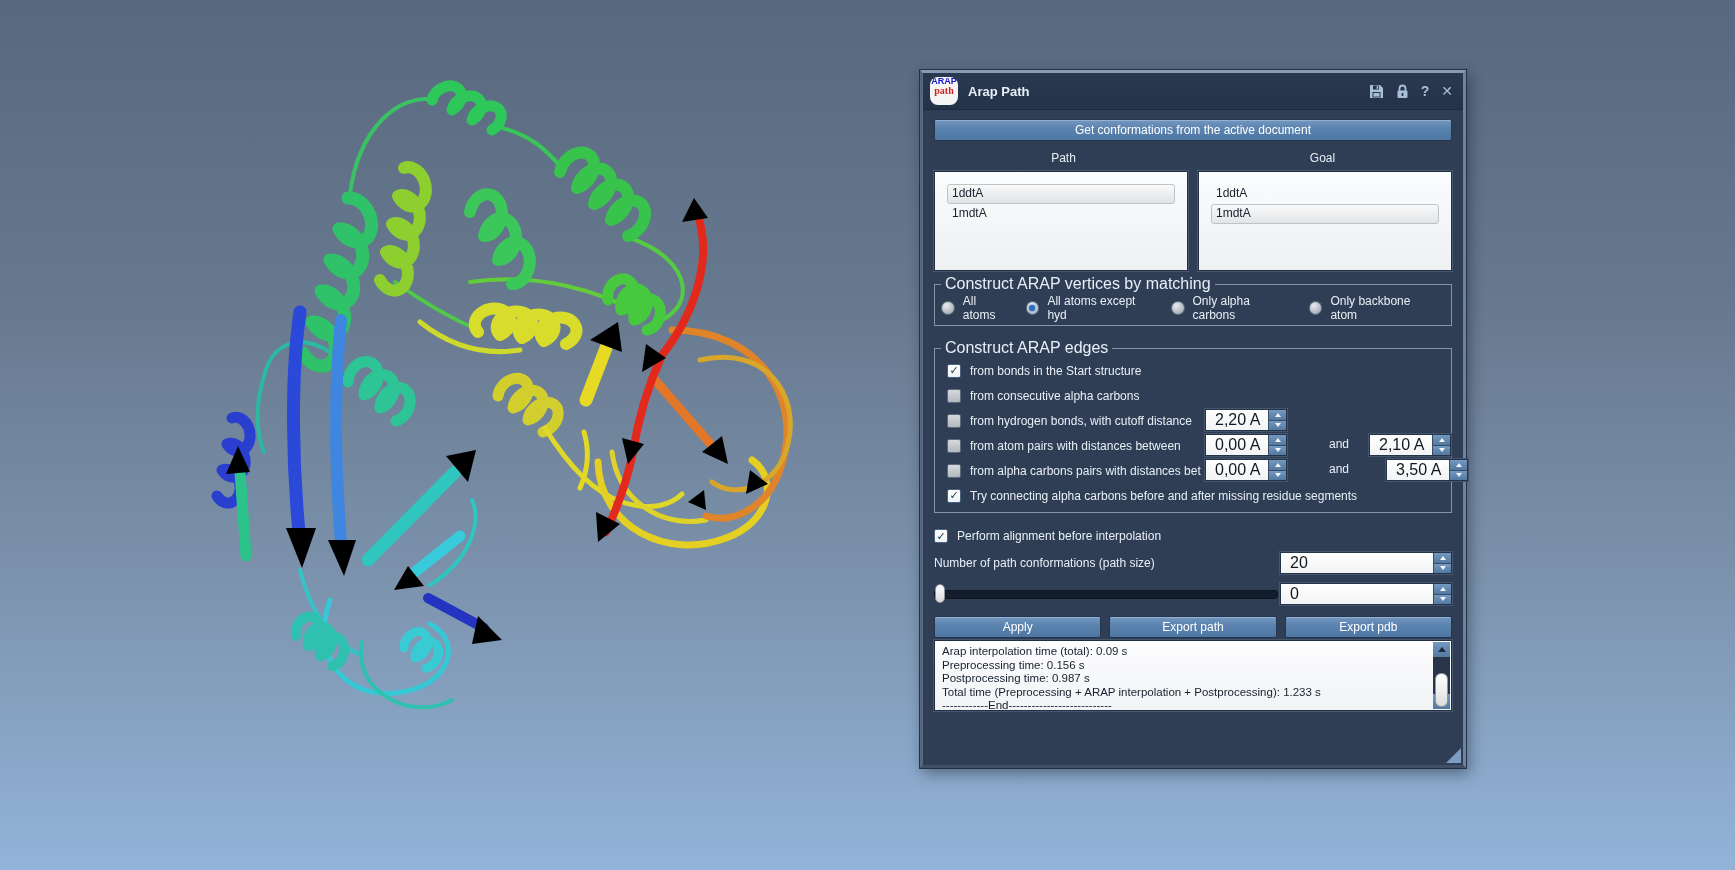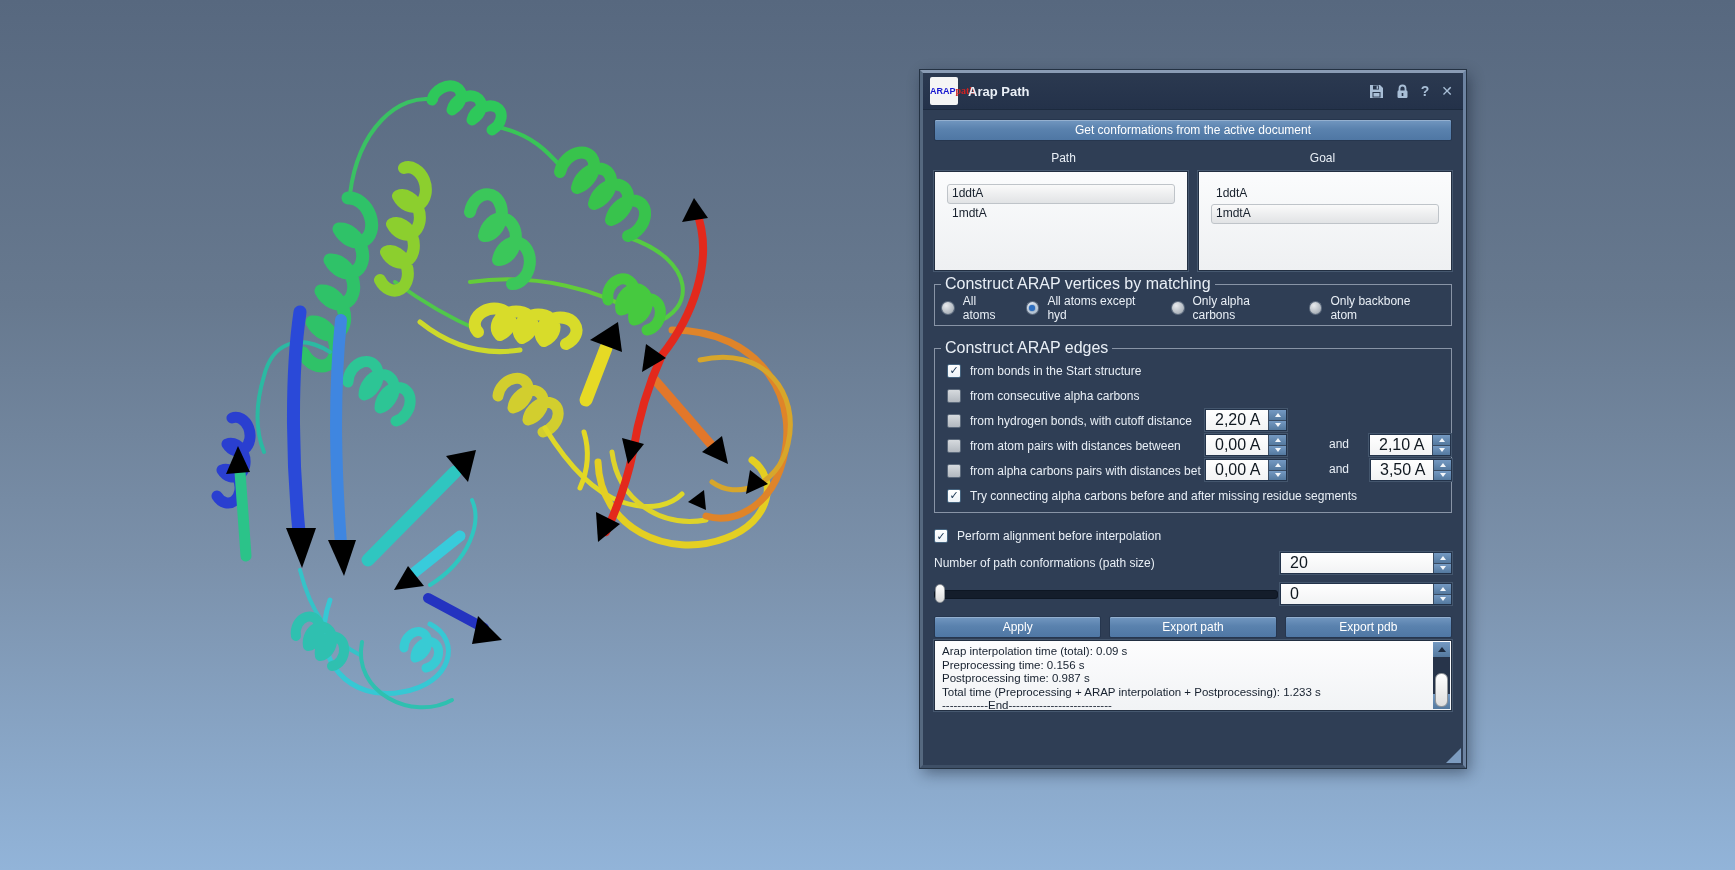--- a/index.html
+++ b/index.html
@@ -15,21 +15,21 @@
   
   .panel{
     position:absolute;left:920px;top:70px;width:546px;height:698px;
     background:#2f3e55;
     border:3px solid;border-color:#8a9cb5 #6d83a1 #3e4f66 #55687f;
     box-shadow:0 0 0 1px #243243, 3px 5px 14px rgba(10,20,35,.45);
     box-sizing:border-box;color:#e9eff6;font-size:12px;
   }
   .titlebar{height:36px;display:flex;align-items:center;gap:10px;padding:0 10px 0 7px;
     background:linear-gradient(#2b3950,#24324a);border-bottom:1px solid #1c2a3e;}
-  .logo{width:28px;height:28px;background:#f5f5f5;border-radius:2px;display:flex;flex-direction:row;
+  .logo{width:28px;height:28px;background:#f5f5f5;border-radius:8px;display:flex;flex-direction:column;
     align-items:center;justify-content:flex-start;line-height:1;}
   .logo .l1{color:#1717cf;font-weight:bold;font-size:9px;}
   .logo .l2{color:#d02222;font-weight:bold;font-size:10px;font-family:Liberation Serif, serif;}
   .title{font-weight:bold;font-size:13px;}
   .tb-icons{margin-left:auto;display:flex;align-items:center;gap:12px;color:#a9bfd7;}
   .tb-icons .glyph{font-weight:bold;font-size:14px;cursor:default;}
   .content{padding:9px 11px 0 11px;}
   
   .btn{
     background:linear-gradient(#7297c0,#5a82ae 45%,#4f77a4);
@@ -299,21 +299,21 @@
           <div class="spin-btns">
               <div class="sb">
                 <span class="tri-up"></span>
               </div>
               <div class="sb">
                 <span class="tri-dn"></span>
               </div>
             </div>
         </div>
         <span class="and-lbl">and</span>
-        <div class="spin spin-abs" style="left:429px;width:82px">
+        <div class="spin spin-abs" style="left:445px;width:82px">
           <div class="spin-val">3,50 A</div>
           <div class="spin-btns">
               <div class="sb">
                 <span class="tri-up"></span>
               </div>
               <div class="sb">
                 <span class="tri-dn"></span>
               </div>
             </div>
         </div>

